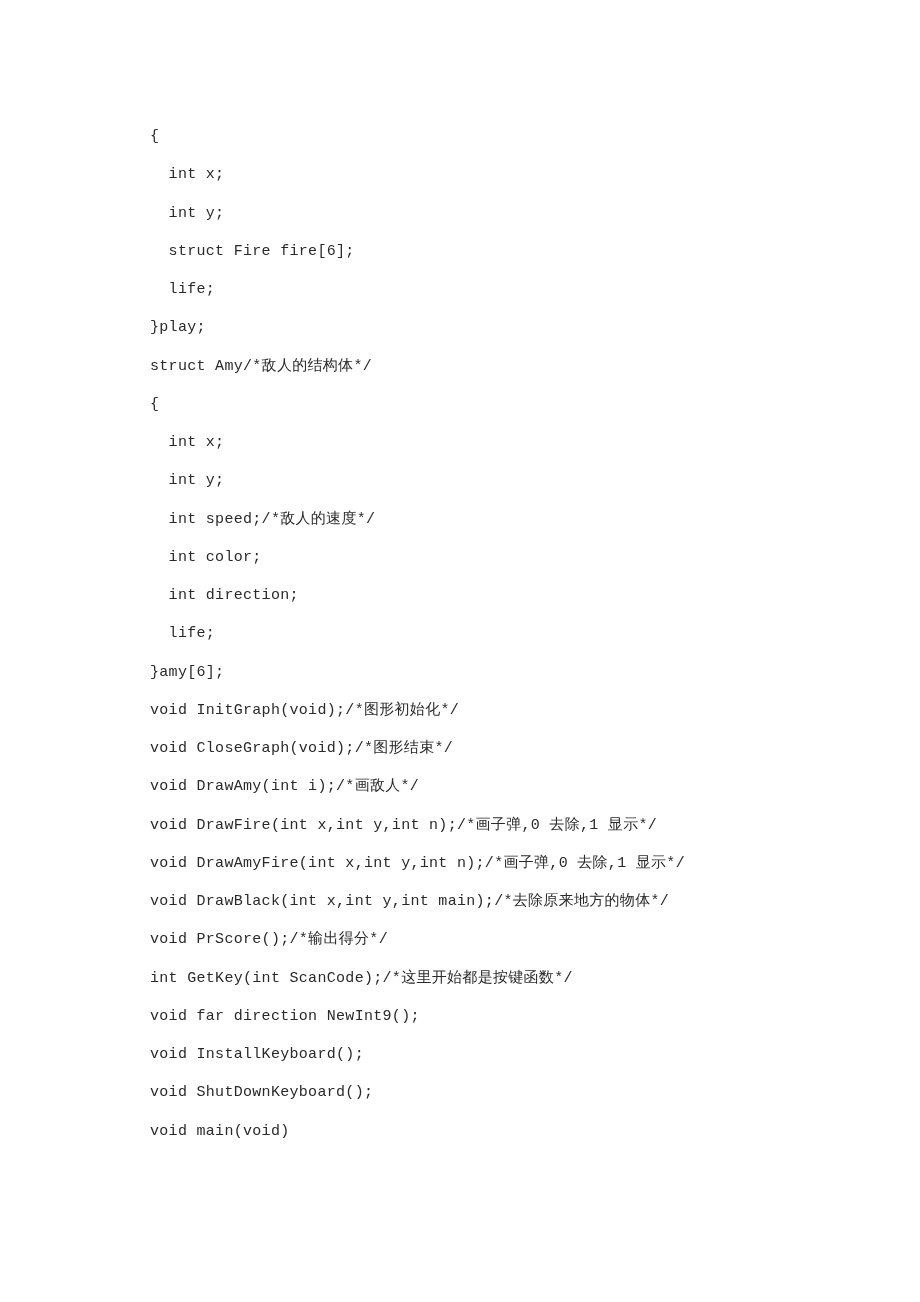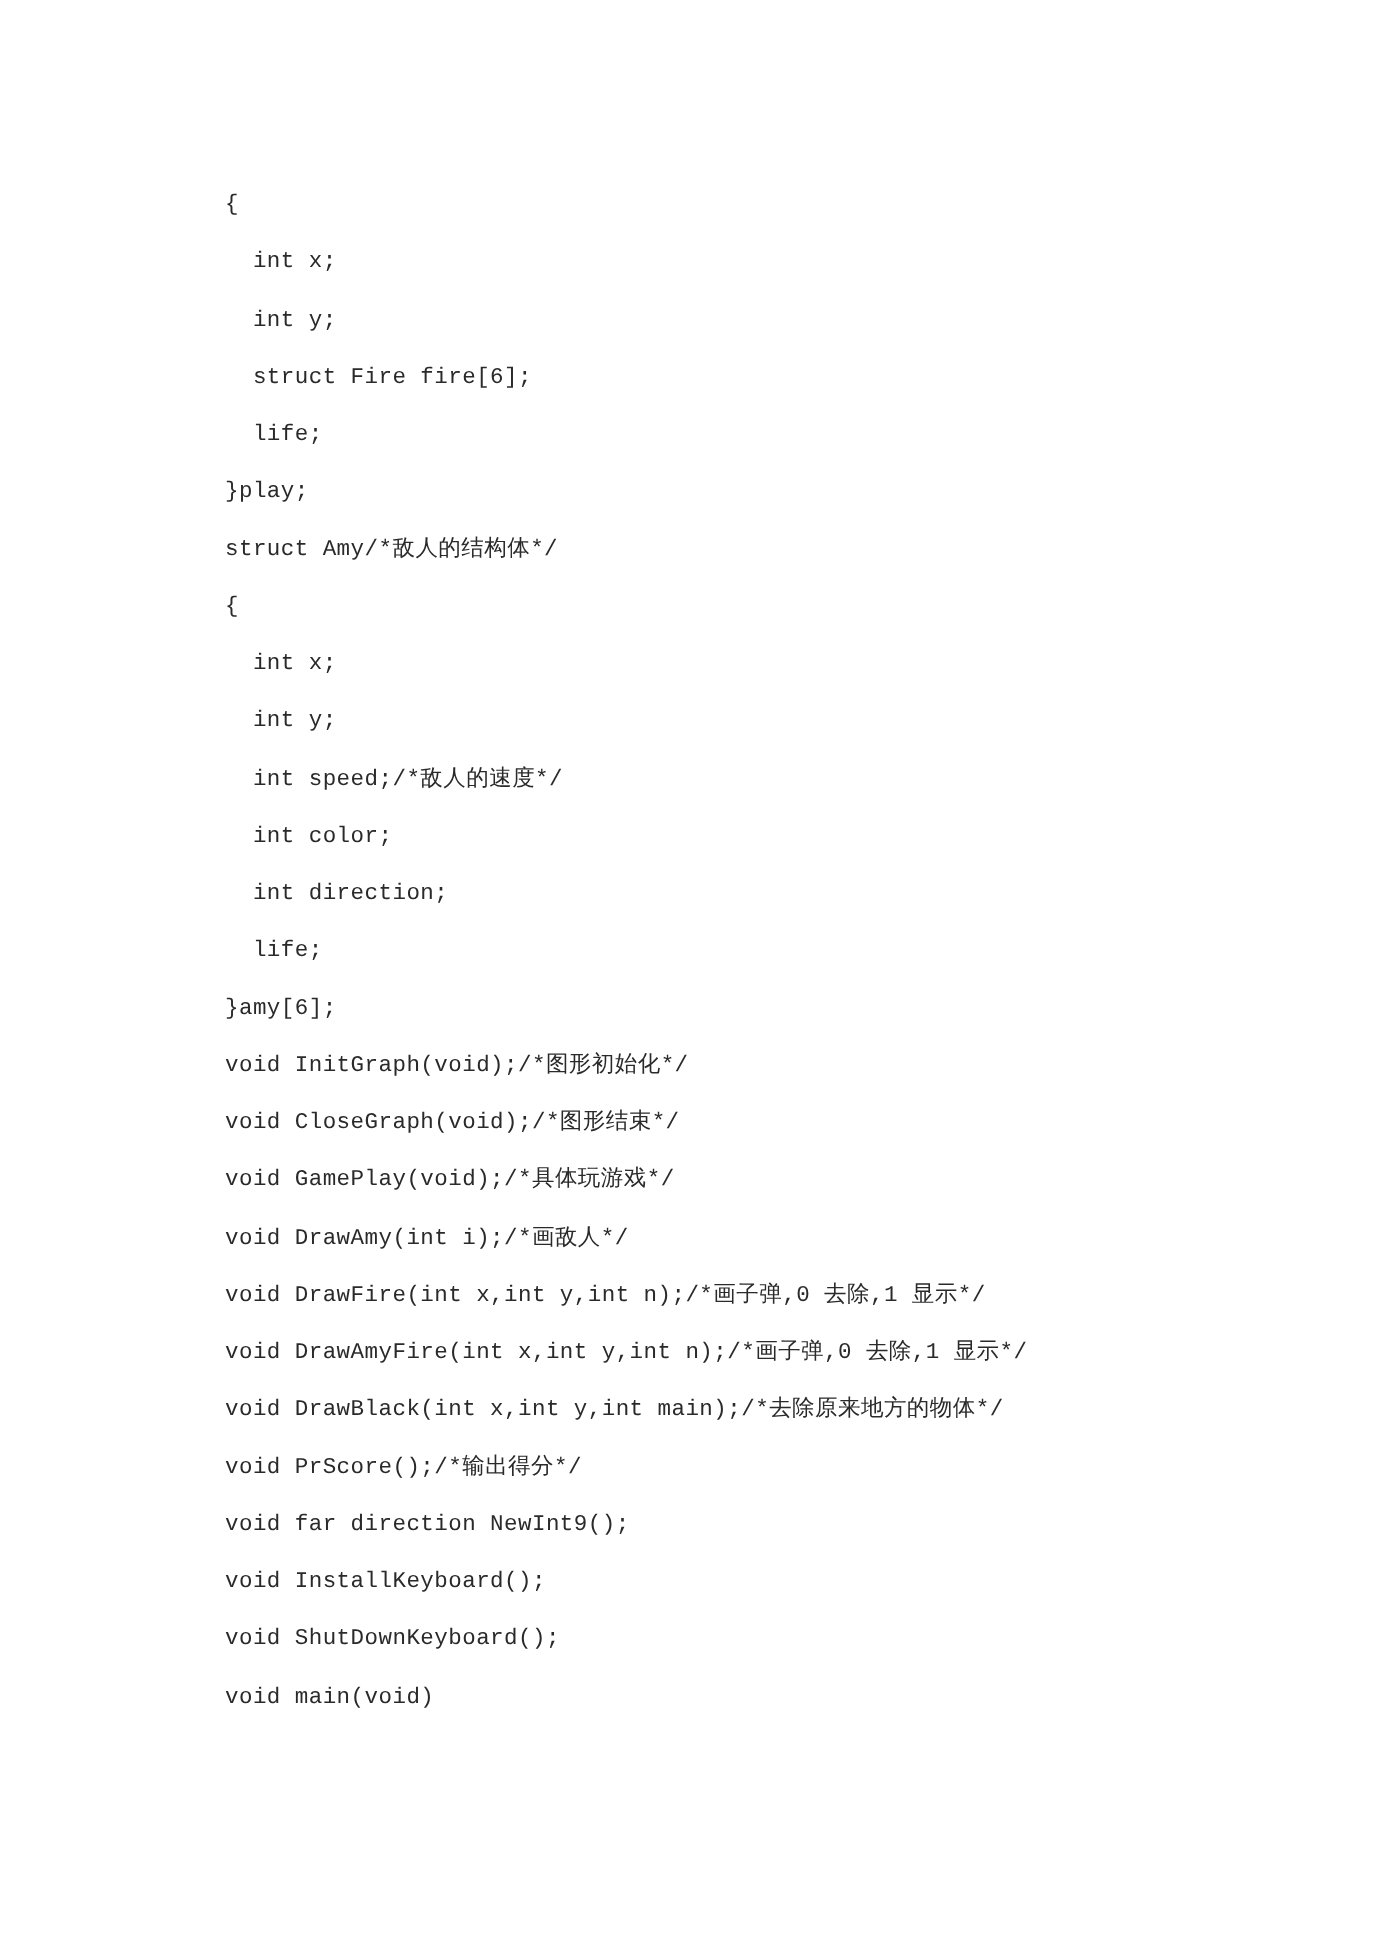--- a/index.html
+++ b/index.html
@@ -35,23 +35,23 @@
   <div class="code-line">{</div>
   <div class="code-line">  int x;</div>
   <div class="code-line">  int y;</div>
   <div class="code-line">  int speed;/*敌人的速度*/</div>
   <div class="code-line">  int color;</div>
   <div class="code-line">  int direction;</div>
   <div class="code-line">  life;</div>
   <div class="code-line">}amy[6];</div>
   <div class="code-line">void InitGraph(void);/*图形初始化*/</div>
   <div class="code-line">void CloseGraph(void);/*图形结束*/</div>
-  <div class="code-line">void GamePlay(void);/*具体玩游戏*/</div>
   <div class="code-line">void DrawAmy(int i);/*画敌人*/</div>
   <div class="code-line">void DrawFire(int x,int y,int n);/*画子弹,0 去除,1 显示*/</div>
   <div class="code-line">void DrawAmyFire(int x,int y,int n);/*画子弹,0 去除,1 显示*/</div>
   <div class="code-line">void DrawBlack(int x,int y,int main);/*去除原来地方的物体*/</div>
   <div class="code-line">void PrScore();/*输出得分*/</div>
+  <div class="code-line">int GetKey(int ScanCode);/*这里开始都是按键函数*/</div>
   <div class="code-line">void far direction NewInt9();</div>
   <div class="code-line">void InstallKeyboard();</div>
   <div class="code-line">void ShutDownKeyboard();</div>
   <div class="code-line">void main(void)</div>
 </div>
 
 </body></html>

